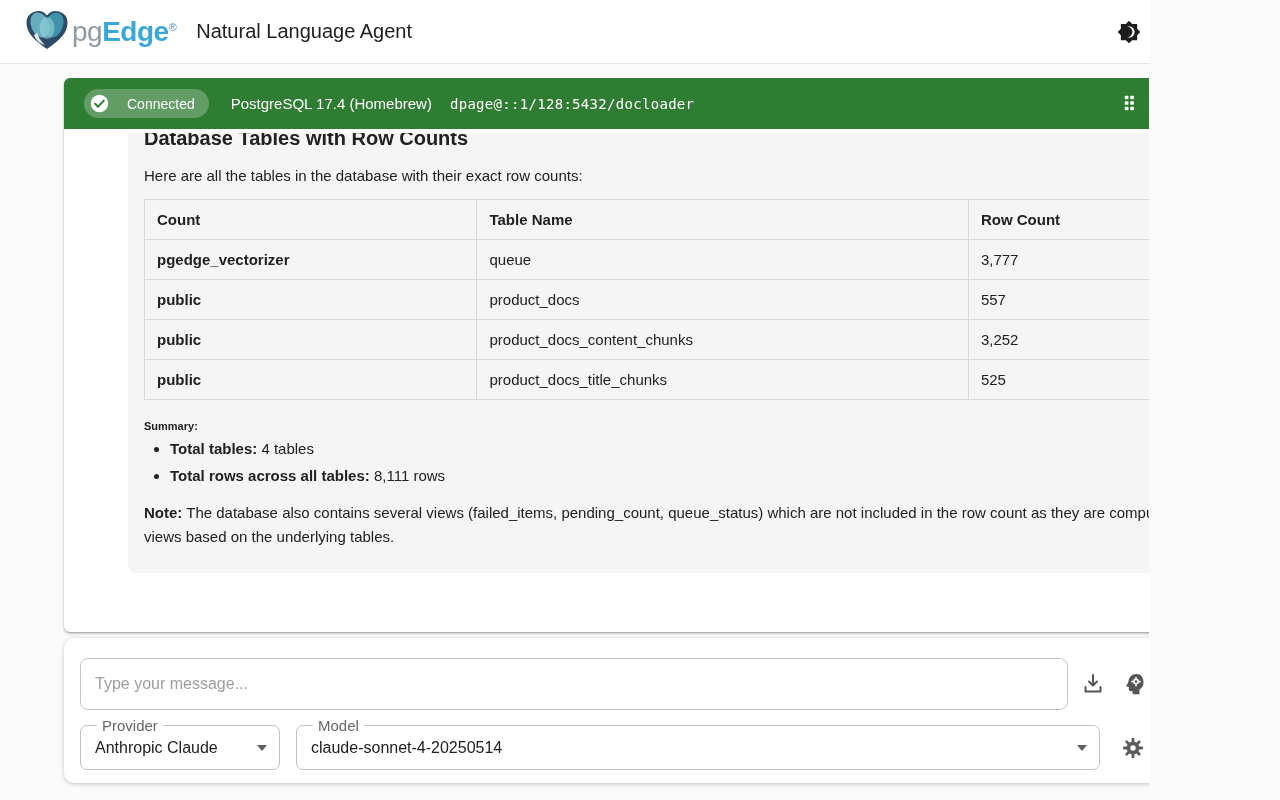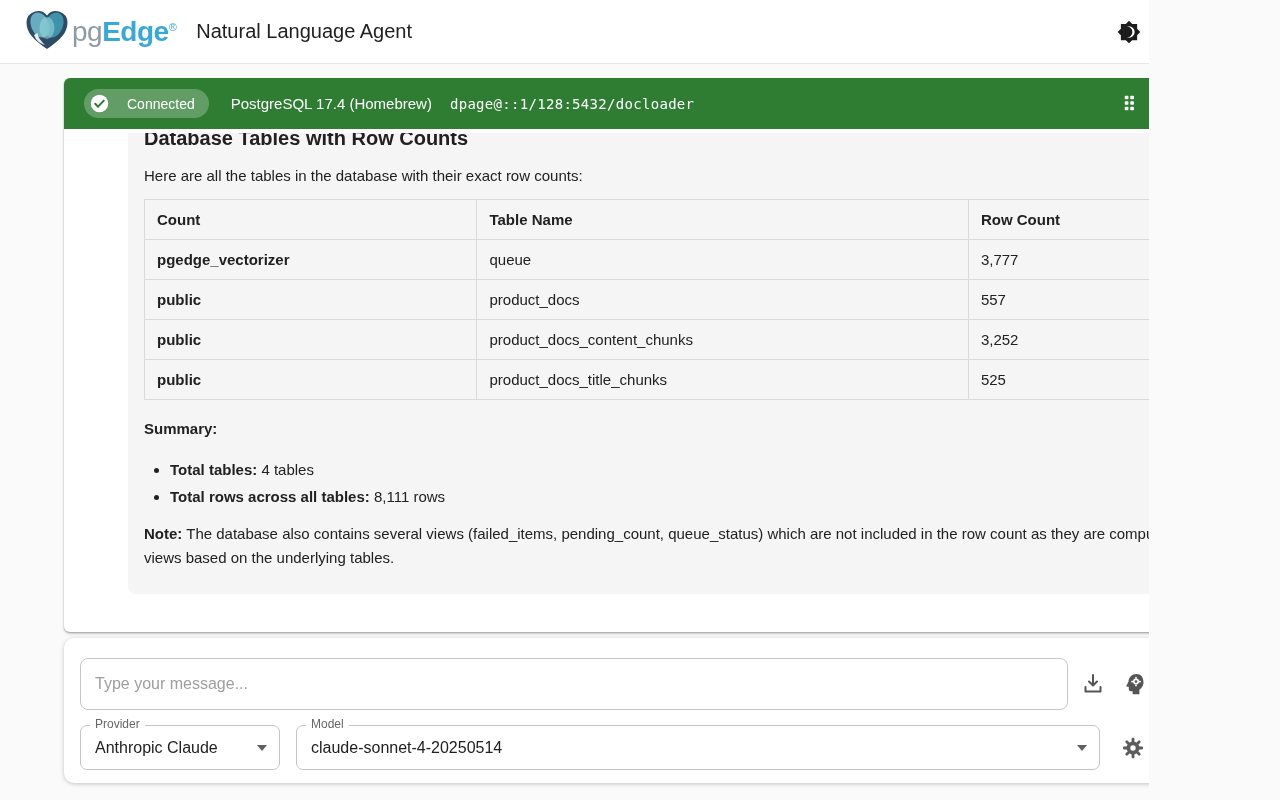--- a/index.html
+++ b/index.html
@@ -44,37 +44,37 @@
               border-radius:0 0 6px 6px; }
   .bubble { margin:-22px 16px 0 64px; background:#f5f5f5; border-radius:8px;
             padding:16px 16px 24px; color:#212121; }
   .bubble h3 { font-size:20px; font-weight:700; margin-bottom:17px; }
   .bubble .intro { font-size:15px; margin-bottom:15px; }
   .rc-table { width:100%; border-collapse:collapse; font-size:15px; margin-bottom:20px; }
   .rc-table th, .rc-table td { border:1px solid #d9d9d9; text-align:left; padding:11px 12px; }
   .rc-table th { font-weight:700; }
   .rc-table td:first-child { font-weight:700; }
   .rc-table .col-schema { width:32%; } .rc-table .col-table { width:47.3%; } .rc-table .col-count { width:20.7%; }
-  .summary-h { font-size:15px; font-weight:700; margin-bottom:24px; }
+  .summary-h { font-size:11px; font-weight:700; margin-bottom:8px; }
   .summary-list { margin:0 0 17px 26px; font-size:15px; }
   .summary-list li { margin-bottom:10px; }
   .note { font-size:15px; line-height:1.6; }
 
   
   .composer { position:absolute; left:64px; top:638px; width:1152px; height:145px; background:#fff;
               border-radius:10px; box-shadow:0 1px 4px rgba(0,0,0,.22); z-index:5; }
   .msg-input { position:absolute; left:16px; top:20px; width:988px; height:52px; border:1px solid #c6c6c6;
                border-radius:8px; font-size:16px; padding:0 14px; color:#701a75; outline:none; background:#fff; }
   .msg-input::placeholder { color:#9e9e9e; }
   .comp-icon { position:absolute; width:28px; height:28px; display:flex; align-items:center; justify-content:center; cursor:pointer; }
   .send-btn { position:absolute; left:1094px; top:24px; width:44px; height:44px; border-radius:50%;
               background:#dedede; display:flex; align-items:center; justify-content:center; cursor:pointer; border:none; }
   .mui-select { position:absolute; height:45px; border:1px solid #c4c4c4; border-radius:7px; background:#fff;
                 display:flex; align-items:center; padding:0 30px 0 14px; font-size:16px; color:#212121; cursor:pointer; }
-  .mui-label { position:absolute; top:-9px; left:9px; background:#fff; padding:0 5px; font-size:12px; color:#666; }
+  .mui-label { position:absolute; top:-9px; left:16px; background:#fff; padding:0 5px; font-size:15px; color:#666; }
   .sel-arrow { position:absolute; right:12px; top:19px; width:0; height:0;
                border-left:5px solid transparent; border-right:5px solid transparent; border-top:6px solid #5f5f5f; }
 </style>
 </head>
 <body>
 
 <div class="root">
 
   <div class="appbar">
     <div class="logo">

